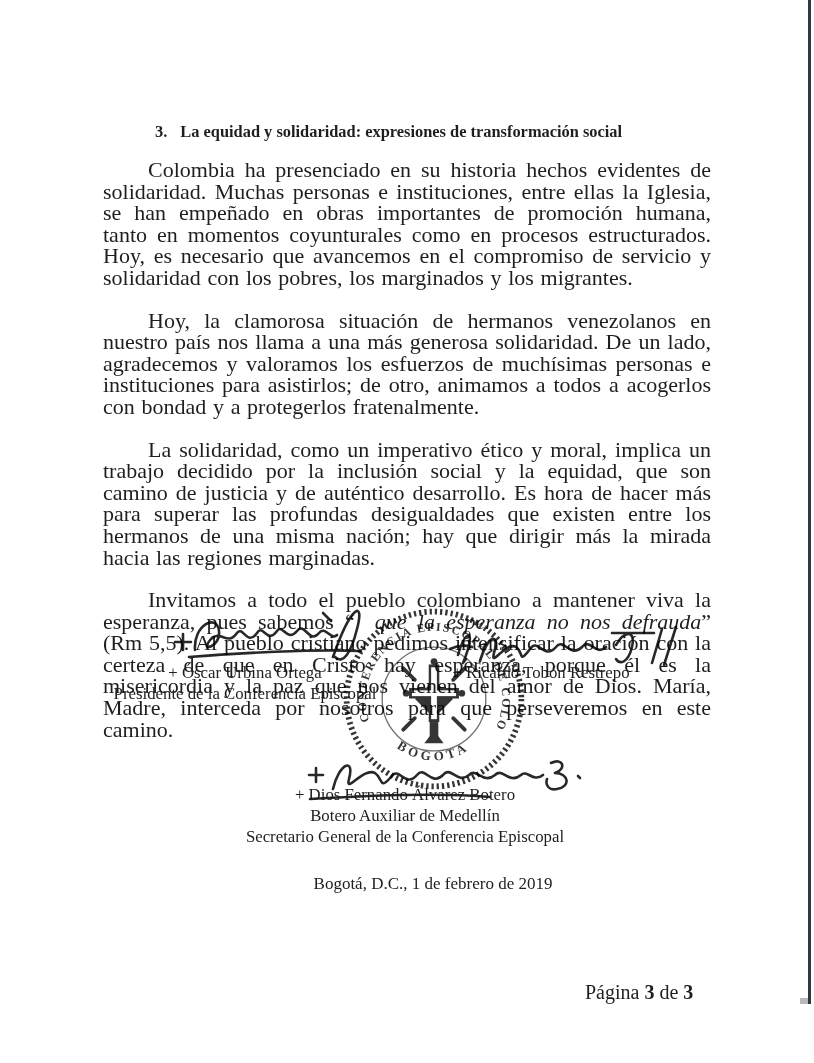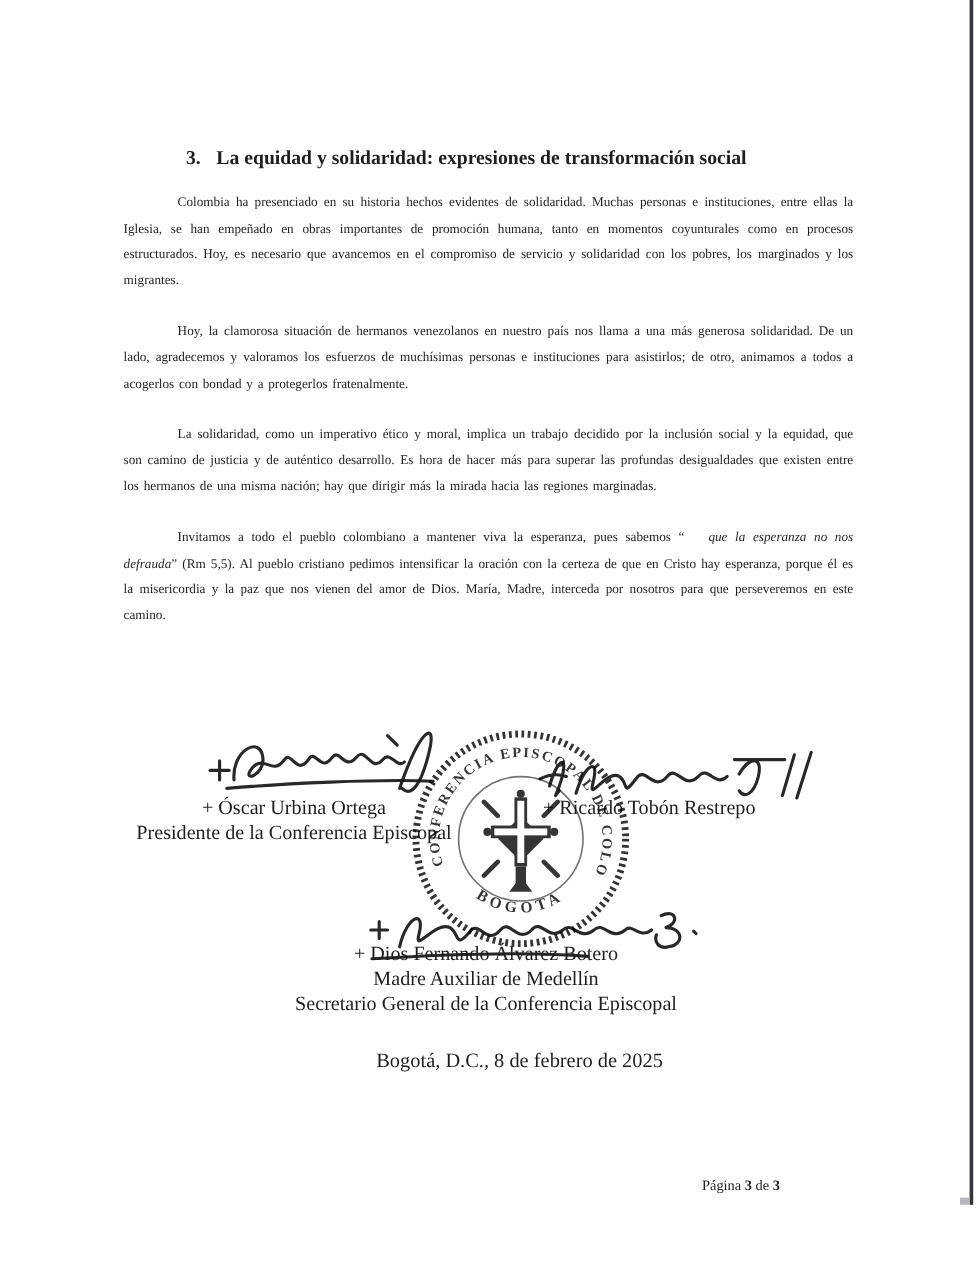--- a/index.html
+++ b/index.html
@@ -7,36 +7,36 @@
     position:relative;width:814px;height:1063px;background:#ffffff;overflow:hidden;
     font-family:"Liberation Serif", serif;color:#1e1e1e;
   }
   .scan-edge{position:absolute;left:808px;top:0;width:3px;height:1004px;background:#36363a;}
   .scan-edge-end{position:absolute;left:800px;top:998px;width:8px;height:6px;background:#b9b9bd;}
 
   .doc{position:absolute;left:103px;top:122px;width:608px;}
   .heading{font-weight:bold;font-size:16.4px;line-height:20px;padding-left:52px;margin:0 0 17px 0;display:flex;}
   .heading .num{margin-right:13px;}
   .doc p{
-    margin:0 0 21px 0;font-size:11px;line-height:21.6px;text-align:justify;
+    margin:0 0 21px 0;font-size:22px;line-height:21.6px;text-align:justify;
     text-indent:45px;word-spacing:1.2px;
   }
   .doc p em{margin-left:20px;}
 
   .sig-svg{position:absolute;mix-blend-mode:multiply;}
   .sig-svg path{fill:none;stroke:#161616;stroke-width:2.6;stroke-linecap:round;stroke-linejoin:round;opacity:.92;}
 
   .signer{position:absolute;text-align:center;font-size:16.8px;line-height:21px;}
   .signer div{white-space:nowrap;}
 
   .seal{position:absolute;left:338px;top:603px;width:192px;height:192px;mix-blend-mode:multiply;opacity:.85;}
   .seal text{font-family:"Liberation Serif", serif;font-weight:bold;fill:#111;}
 
   .dateline{position:absolute;left:103px;top:874px;width:660px;text-align:center;font-size:17px;}
-  .footer{position:absolute;left:585px;top:981px;font-size:12px;white-space:nowrap;text-align:center;}
+  .footer{position:absolute;left:585px;top:981px;font-size:20px;white-space:nowrap;text-align:center;}
   .footer b{font-weight:bold;}
 </style>
 </head>
 <body>
 
 <div class="page">
 
   <div class="scan-edge"></div>
   <div class="scan-edge-end"></div>
 
@@ -106,25 +106,25 @@
       <circle cx="100" cy="61" r="3.5" fill="#111"></circle>
       <circle cx="71" cy="94" r="3.5" fill="#111"></circle>
       <circle cx="129" cy="94" r="3.5" fill="#111"></circle>
       <rect x="95.5" y="124" width="9" height="16" fill="#111"></rect>
       <path d="M90 146 L110 146 L104 138 L96 138 Z" fill="#111"></path>
     </g>
   </svg>
 
   <div class="signer" style="left:245px;top:784px;width:320px;">
     <div>+ Dios Fernando Álvarez Botero</div>
-    <div>Madre Auxiliar de Medellín</div>
+    <div>Botero Auxiliar de Medellín</div>
     <div>Secretario General de la Conferencia Episcopal</div>
   </div>
 
-  <div class="dateline">Bogotá, D.C., 8 de febrero de 2025</div>
+  <div class="dateline">Bogotá, D.C., 1 de febrero de 2019</div>
 
   <div class="footer">
     <span>Página</span>
     <b>3</b>
     <span>de</span>
     <b>3</b>
   </div>
 
 </div>
 

